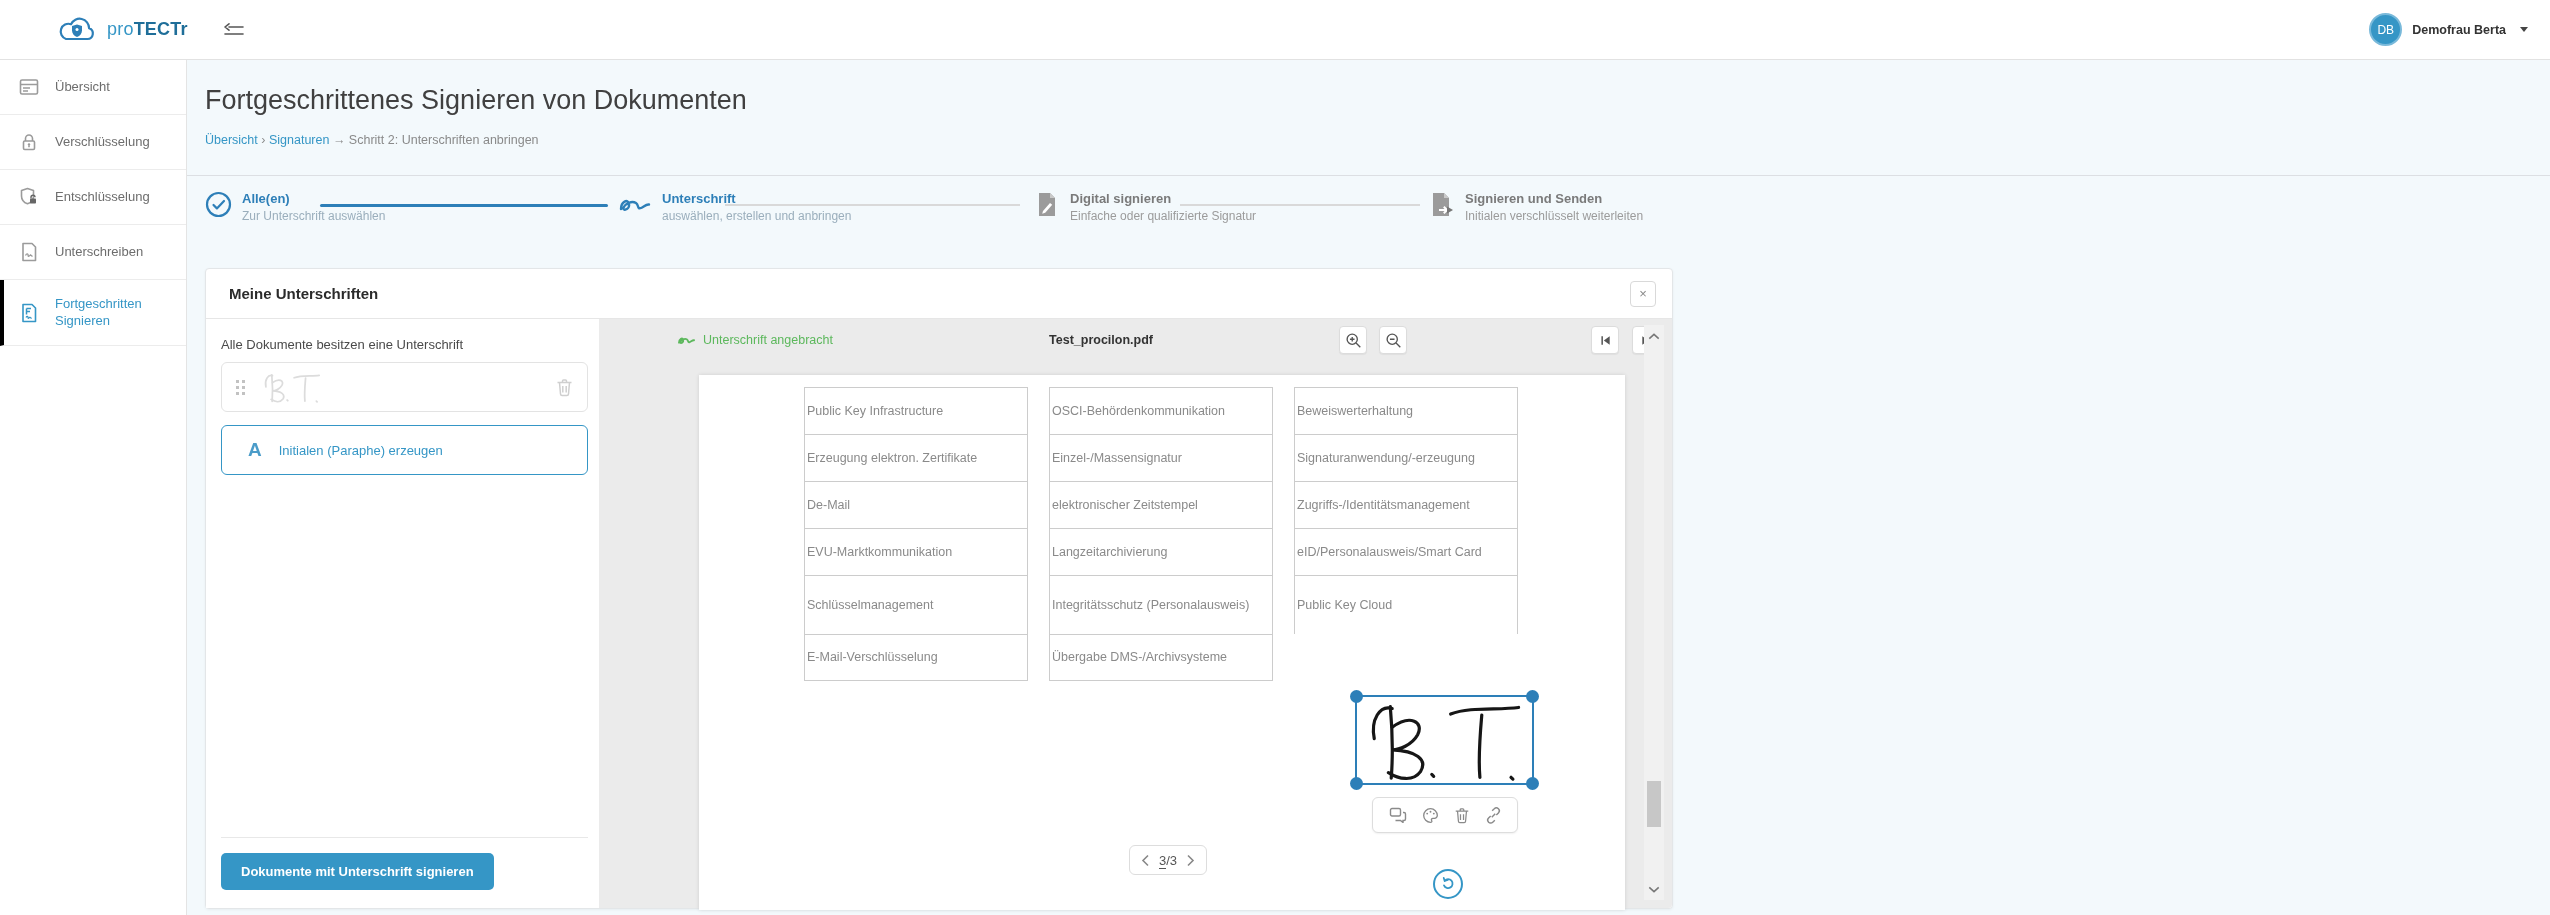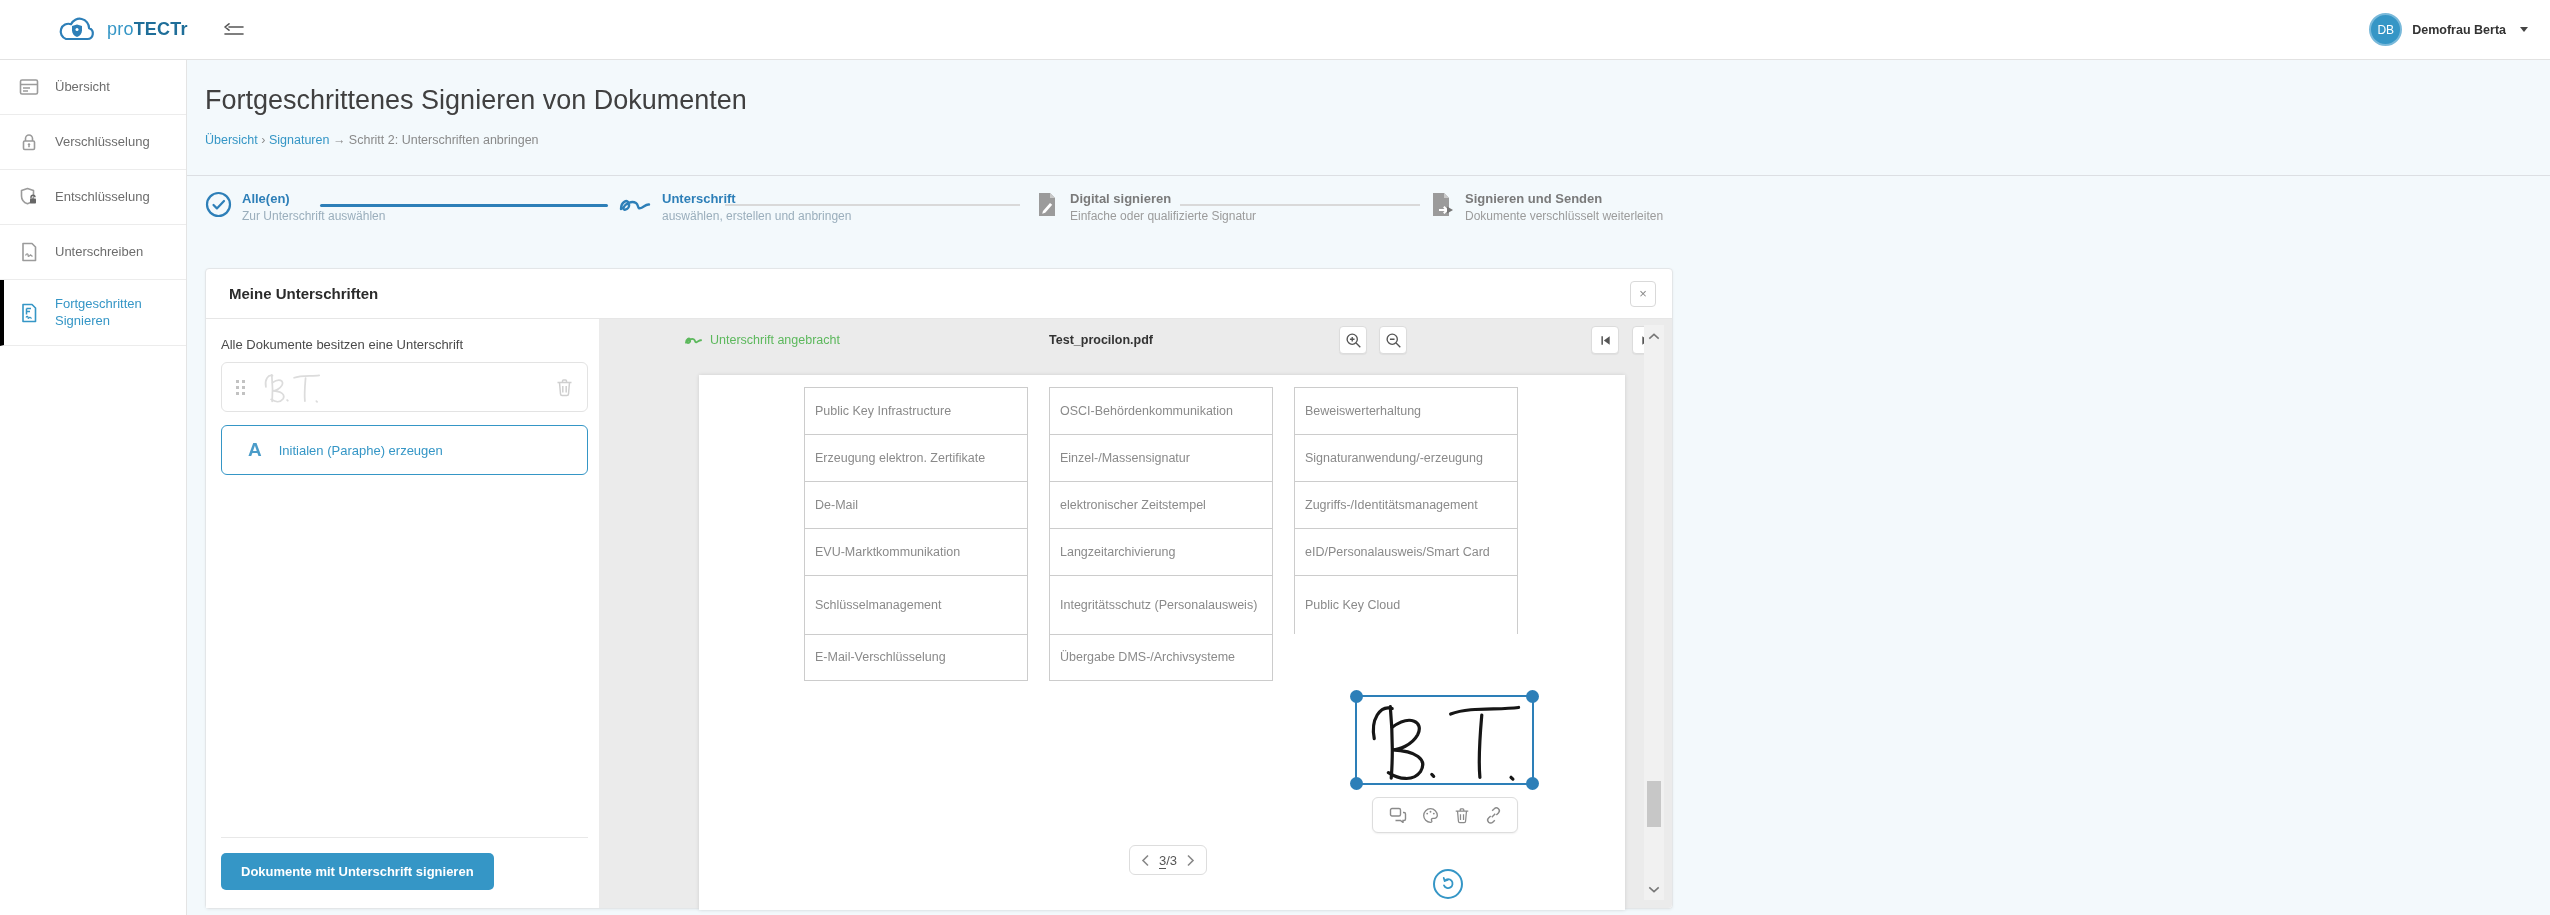--- a/index.html
+++ b/index.html
@@ -73,35 +73,35 @@
     display:flex; align-items:center; gap:17px; padding-left:26px; color:#3596c6; cursor:pointer; background:#fff; }
   .init-card .a { font-size:19px; font-weight:700; color:#4b9cc9; }
   .init-card .lbl { font-size:13px; }
   .sig-col-divider { position:absolute; left:15px; width:367px; bottom:70px; border-top:1px solid #e8e8e8; }
   .sign-btn { position:absolute; left:15px; bottom:18px; height:37px; padding:0 20px;
     background:#3596c6; border:none; border-radius:5px; color:#fff; font-weight:700; font-size:13px; cursor:pointer; }
 
   
   .viewer { flex:1; background:#ebebeb; position:relative; border-radius:0 0 4px 0; }
   .v-toolbar { height:43px; position:relative; }
-  .v-status { position:absolute; left:85px; top:14px; display:flex; gap:7px; align-items:center;
+  .v-status { position:absolute; left:78px; top:14px; display:flex; gap:7px; align-items:center;
     color:#5cb85c; font-size:12.5px; }
   .v-filename { position:absolute; left:362px; top:14px; width:280px; text-align:center;
     font-size:12.5px; font-weight:700; color:#333; }
   .tool-btn { position:absolute; top:7px; width:28px; height:28px; background:#fff;
     border:1px solid #dcdcdc; border-radius:4px; box-shadow:0 1px 1px rgba(0,0,0,.05);
     display:flex; align-items:center; justify-content:center; cursor:pointer; padding:0; }
   .zoom-in { left:740px; } .zoom-out { left:780px; }
   .first-page { left:992px; } .last-page { left:1033px; }
 
   .doc-page { position:absolute; left:100px; top:56px; width:926px; height:535px; background:#fff;
     box-shadow:0 0 4px rgba(0,0,0,.12); }
   .doc-table { margin:12px 0 0 105px; display:grid; grid-template-columns:repeat(3,224px); column-gap:21px; }
   .cell { border:1px solid #ccc; border-bottom:0; min-height:47px; display:flex; align-items:center;
-    padding:4px 10px; font-size:12.5px; color:#8a8a8a; line-height:1.35; background:#fff; overflow-wrap:anywhere; }
+    padding:4px 2px; font-size:12.5px; color:#8a8a8a; line-height:1.35; background:#fff; overflow-wrap:anywhere; }
   .cell:nth-child(n+13):nth-child(-n+15) { min-height:59px; }
   .cell:nth-child(n+16) { border-bottom:1px solid #ccc; }
 
   .sig-overlay { position:absolute; left:656px; top:320px; width:179px; height:90px;
     border:2px solid #2d7fb8; cursor:move; }
   .handle { position:absolute; width:13px; height:13px; border-radius:50%; background:#2d7fb8; }
   .handle.tl { left:-7px; top:-7px; } .handle.tr { right:-7px; top:-7px; }
   .handle.bl { left:-7px; bottom:-7px; } .handle.br { right:-7px; bottom:-7px; }
   .sig-overlay svg { position:absolute; left:2px; top:2px; }
 
@@ -267,21 +267,21 @@
         <span class="sideicon">
           <svg width="25" height="27" viewBox="0 0 25 27" fill="none">
             <path d="M3 2 h11 l5 5 v18 h-16 z" fill="#9b9b9b"></path>
             <path d="M14 2 v5 h5" fill="#c9c9c9"></path>
             <path d="M9 19 h8 M17 19 l-3.2-3.2 M17 19 l-3.2 3.2" stroke="#fff" stroke-width="2" fill="none"></path>
             <path d="M17 15.5 l6 3.5 -6 3.5 z" fill="#777"></path>
           </svg>
         </span>
         <span class="txt">
             <span class="t">Signieren und Senden</span>
-            <span class="s">Dokumente verschlüsselt weiterleiten</span>
+            <span class="s">Initialen verschlüsselt weiterleiten</span>
           </span>
       </div>
     </div>
 
     <section class="panel">
       <div class="panel-header">
         <span class="panel-title">Meine Unterschriften</span>
         <button class="close-btn">×</button>
       </div>
       <div class="panel-body">

